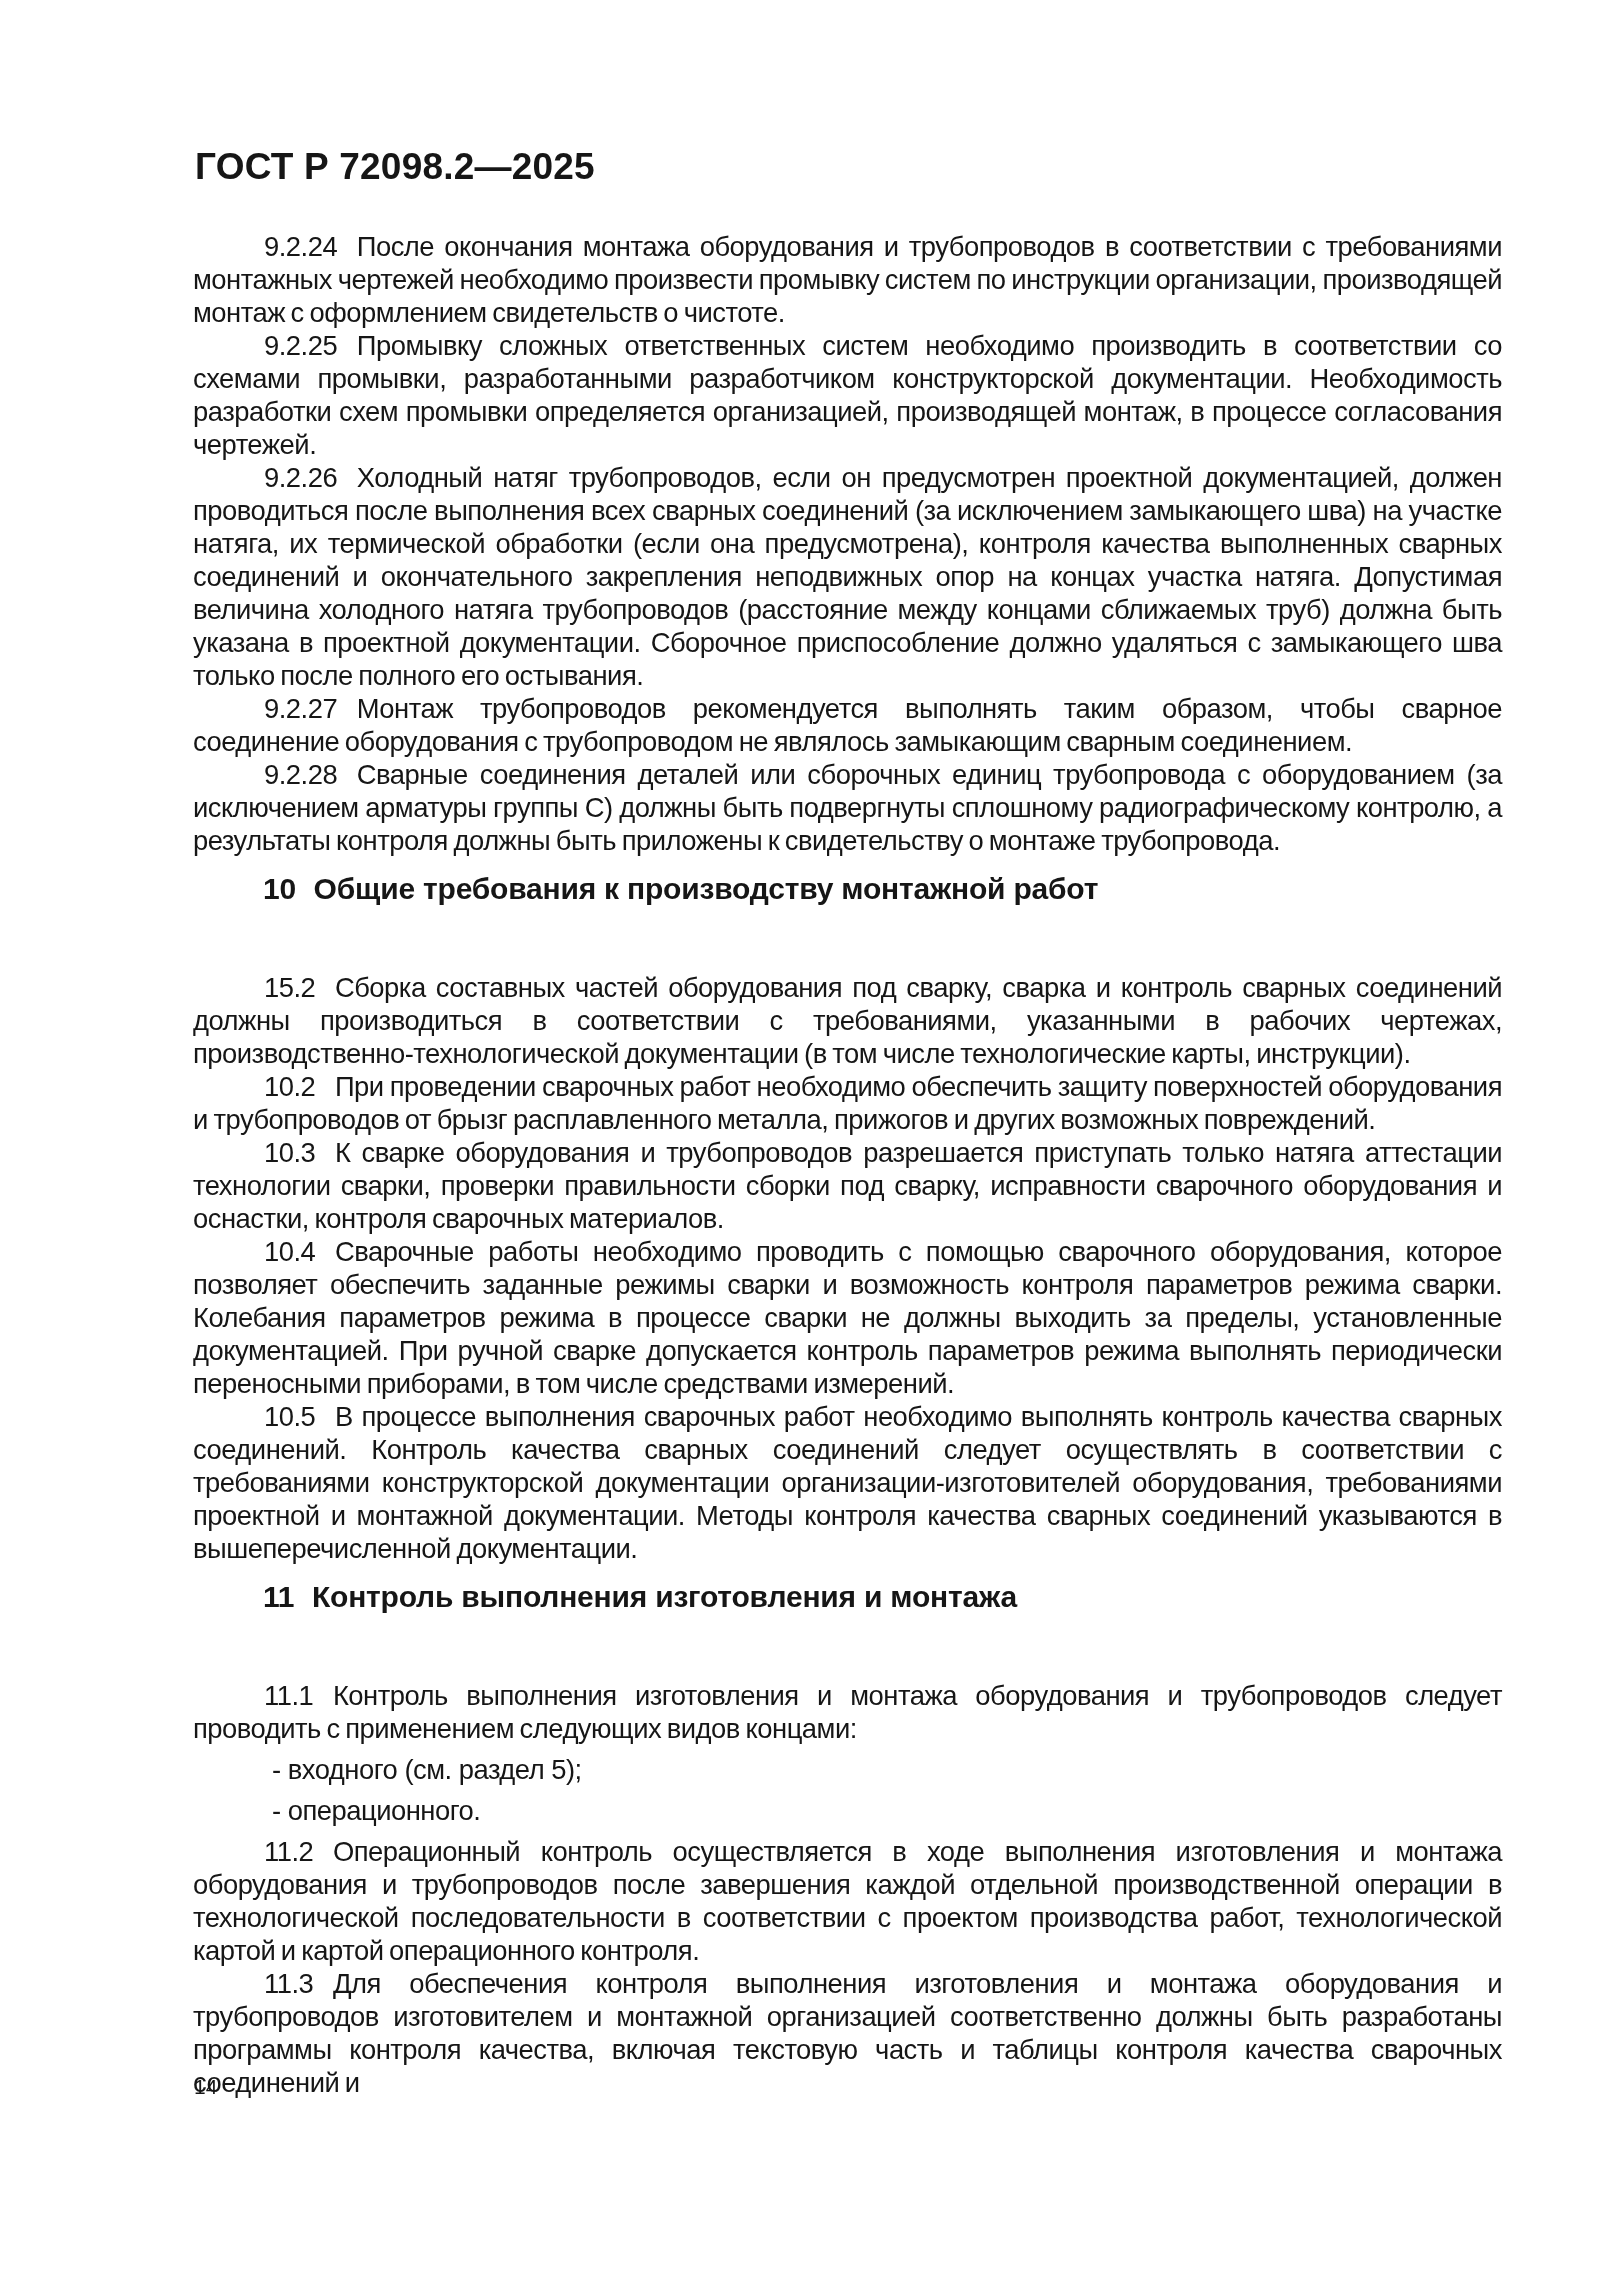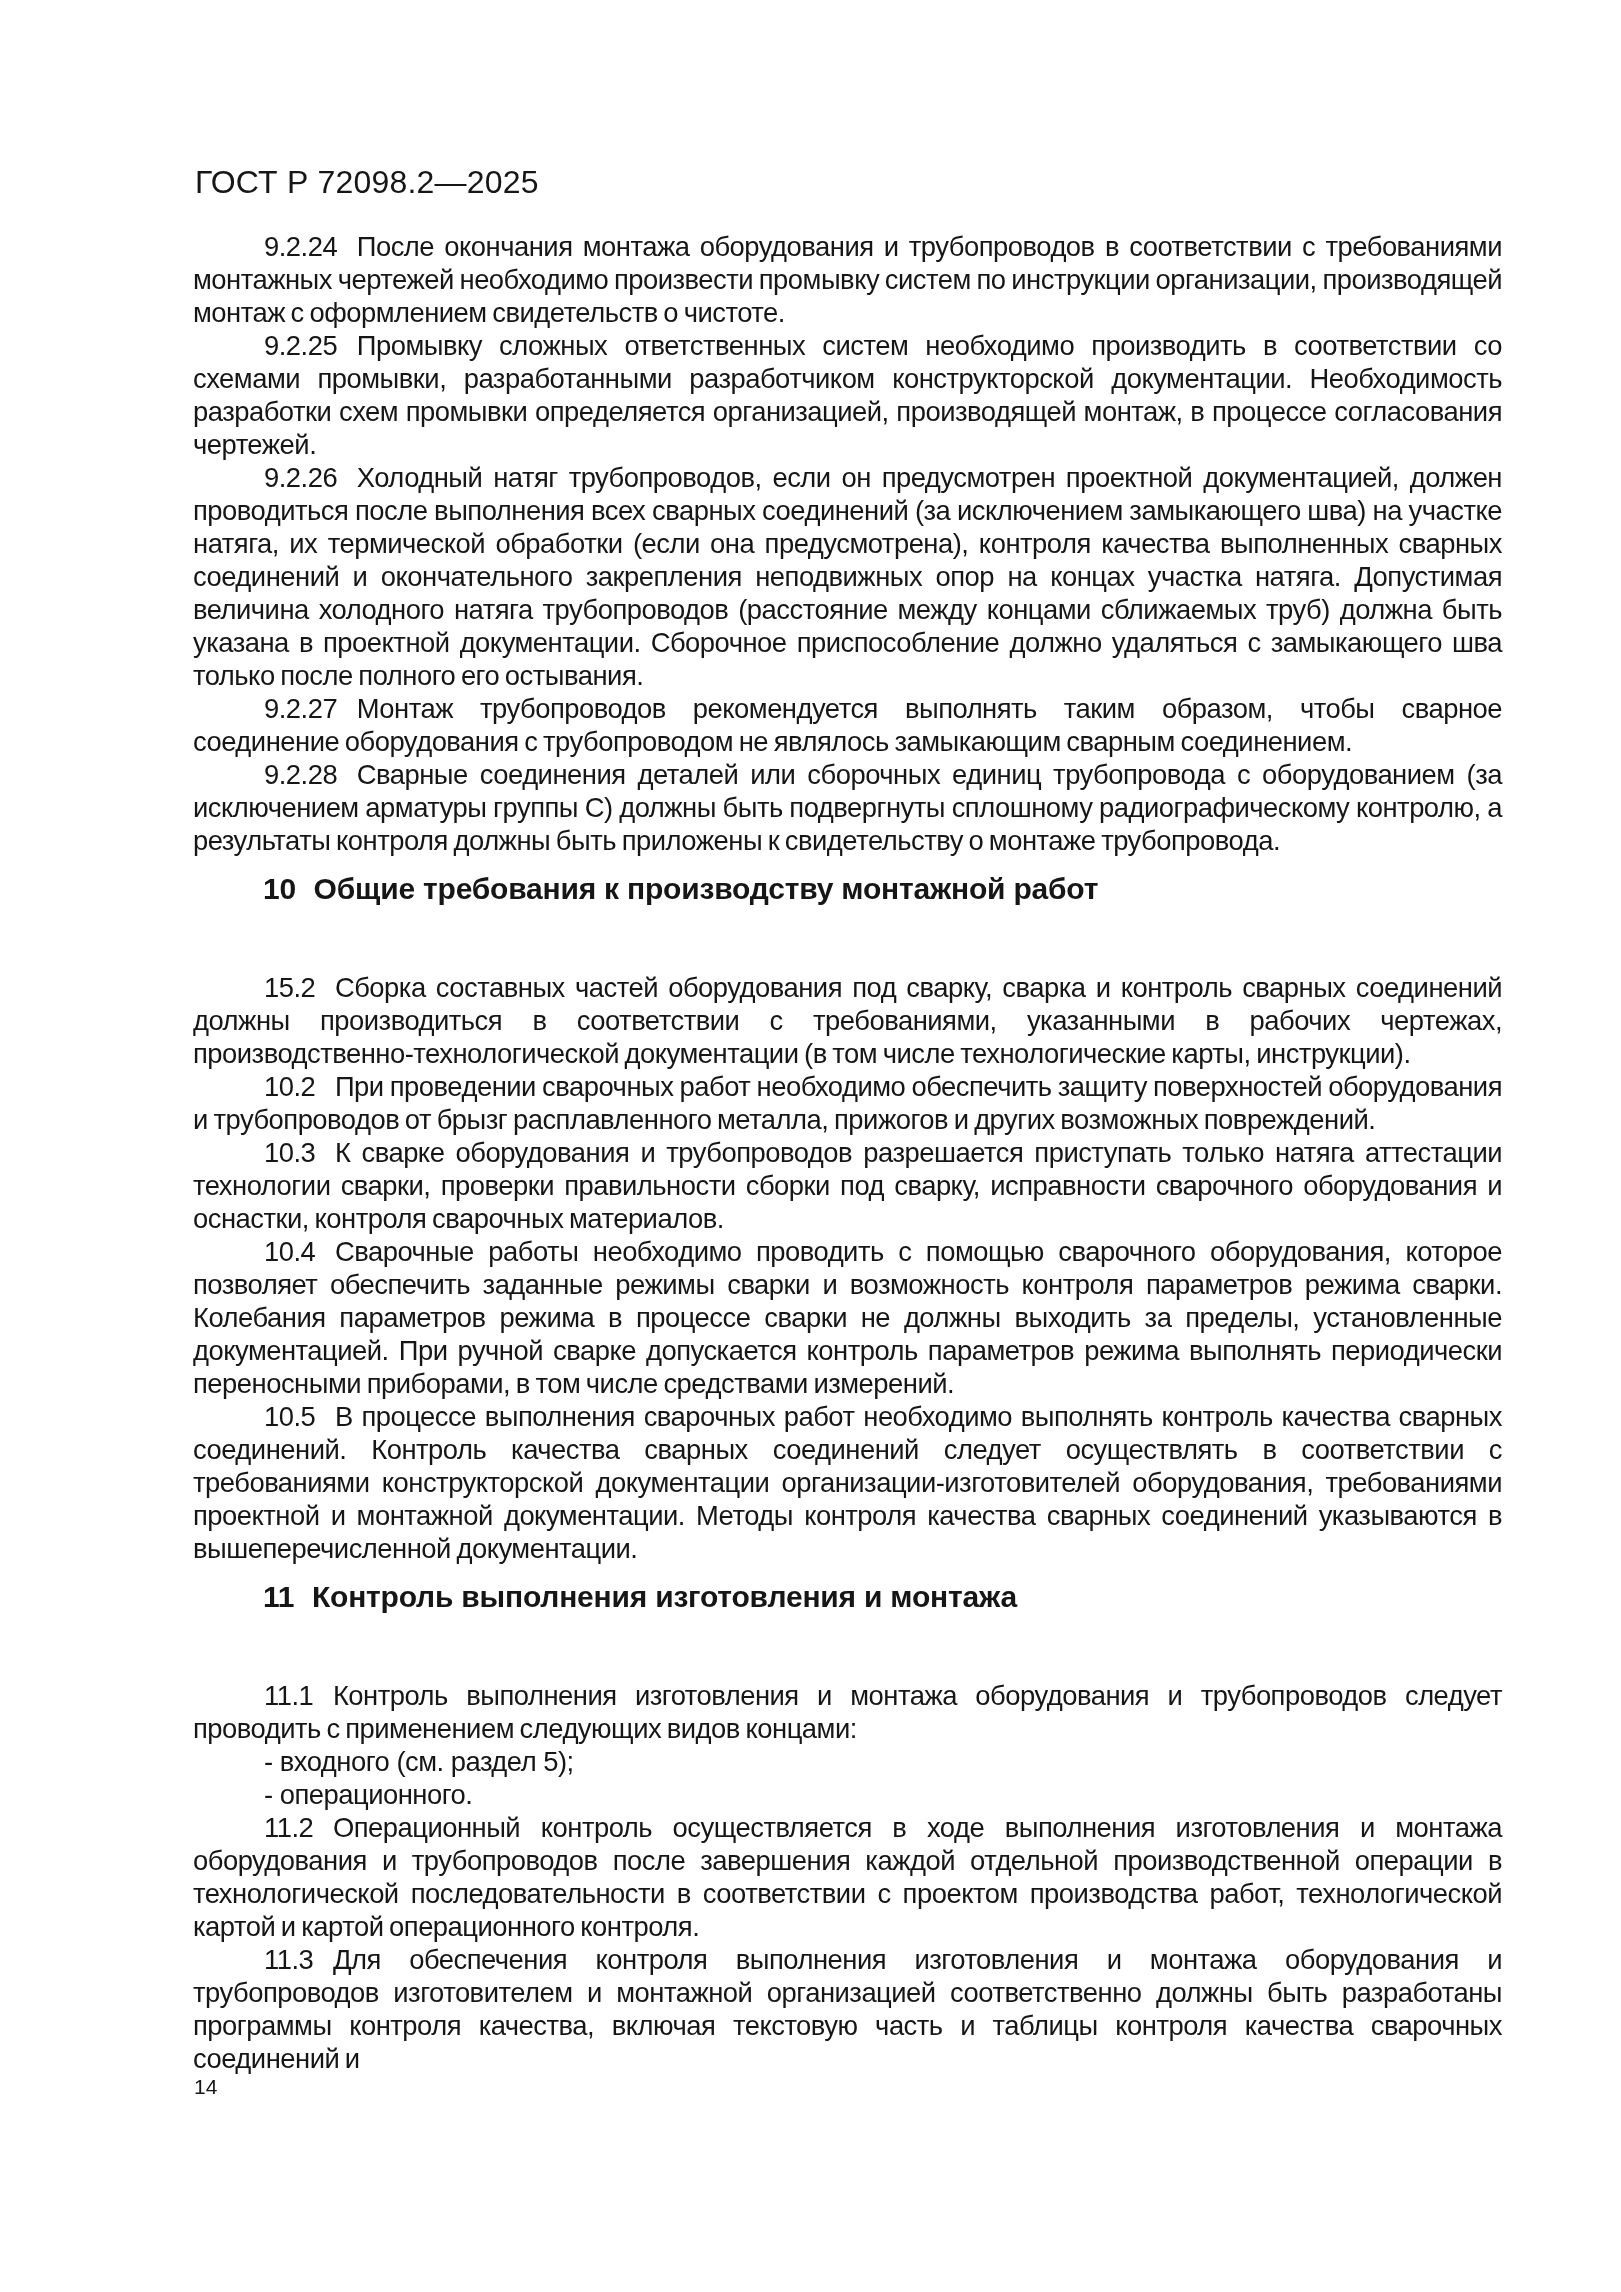--- a/index.html
+++ b/index.html
@@ -12,23 +12,23 @@
     width: 1621px;
     height: 2293px;
     background: #ffffff;
     color: #161616;
     font-family: "Liberation Sans", "DejaVu Sans", sans-serif;
     overflow: hidden;
   }
   .doc-code {
     position: absolute;
     left: 195px;
-    top: 164px;
-    font-size: 32px;
-    font-weight: 400;
+    top: 146px;
+    font-size: 37px;
+    font-weight: 700;
     letter-spacing: 0.2px;
     white-space: nowrap;
   }
   .content {
     position: absolute;
     left: 193px;
     top: 230px;
     width: 1309px;
   }
   .para {
@@ -38,21 +38,21 @@
     letter-spacing: -0.5px;
     word-spacing: -1.5px;
     text-align: justify;
     text-indent: 71px;
   }
   .para .num {
     padding-right: 19.6px;
     white-space: nowrap;
   }
   .list-line {
-    margin: 0;
+    margin: 8px;
     font-size: 27.4px;
     line-height: 33px;
     letter-spacing: -0.5px;
     text-align: left;
     text-indent: 71px;
   }
   .sec-heading {
     margin: 11.8px 0 63px 0;
     font-size: 30px;
     line-height: 39px;

